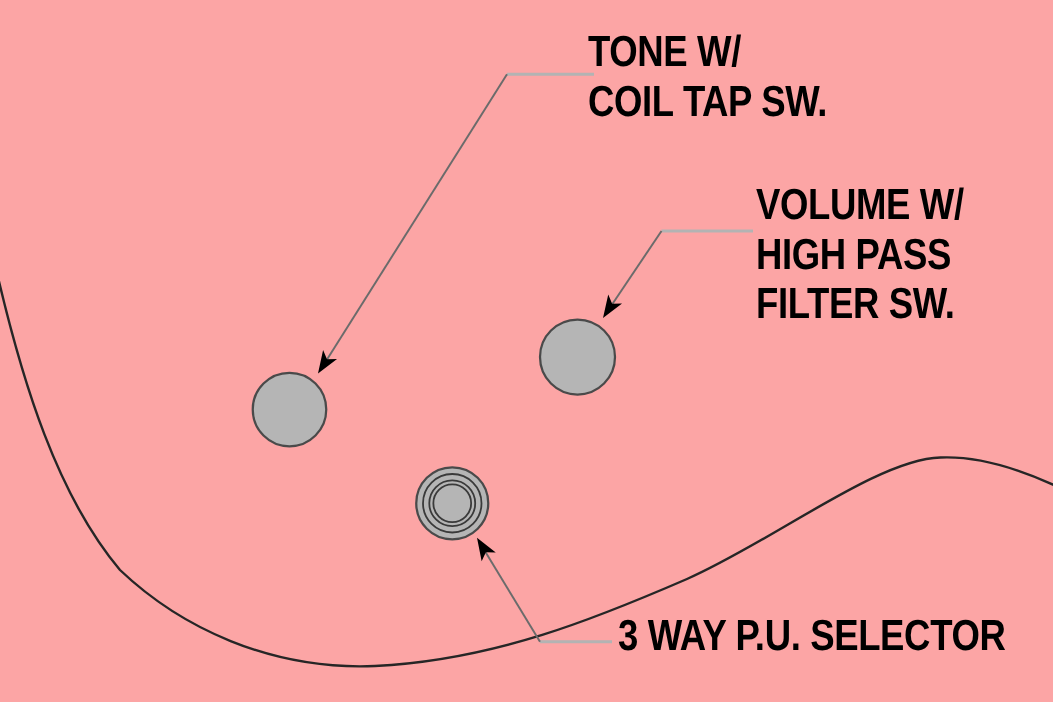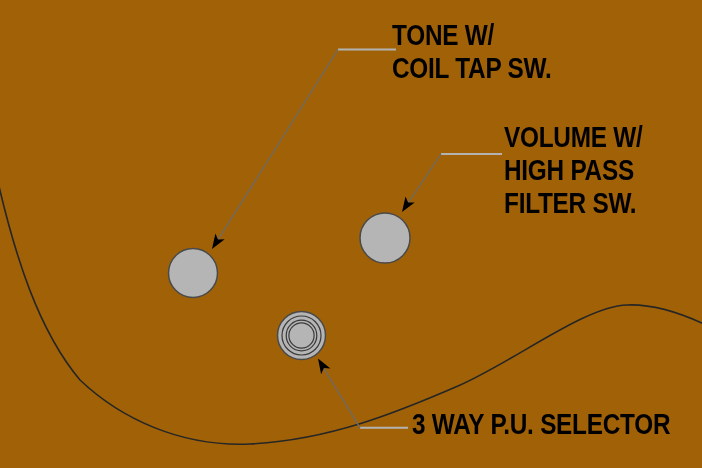--- a/index.html
+++ b/index.html
@@ -5,21 +5,21 @@
   html, body {
     margin: 0;
     padding: 0;
     background: #ffffff;
     font-family: "Liberation Sans", "DejaVu Sans", sans-serif;
   }
   #stage {
     position: relative;
     width: 702px;
     height: 468px;
-    background: #a16207;
+    background: #fca5a5;
     overflow: hidden;
     text-decoration: underline;
   }
   #diagram-svg {
     position: absolute;
     left: 0;
     top: 0;
   }
   .label {
     position: absolute;

